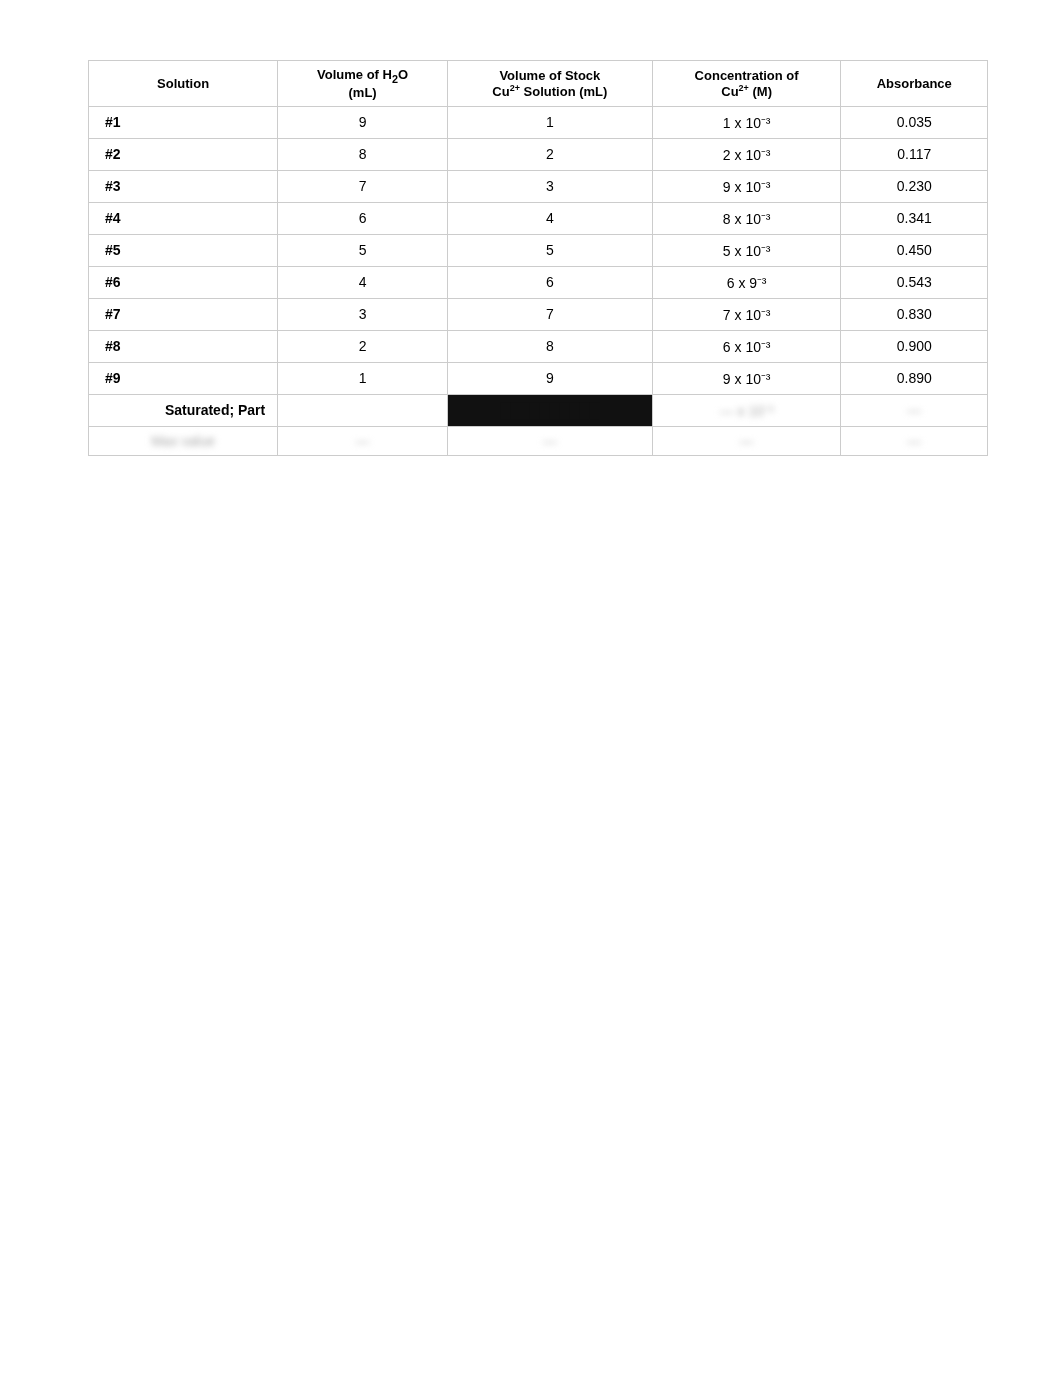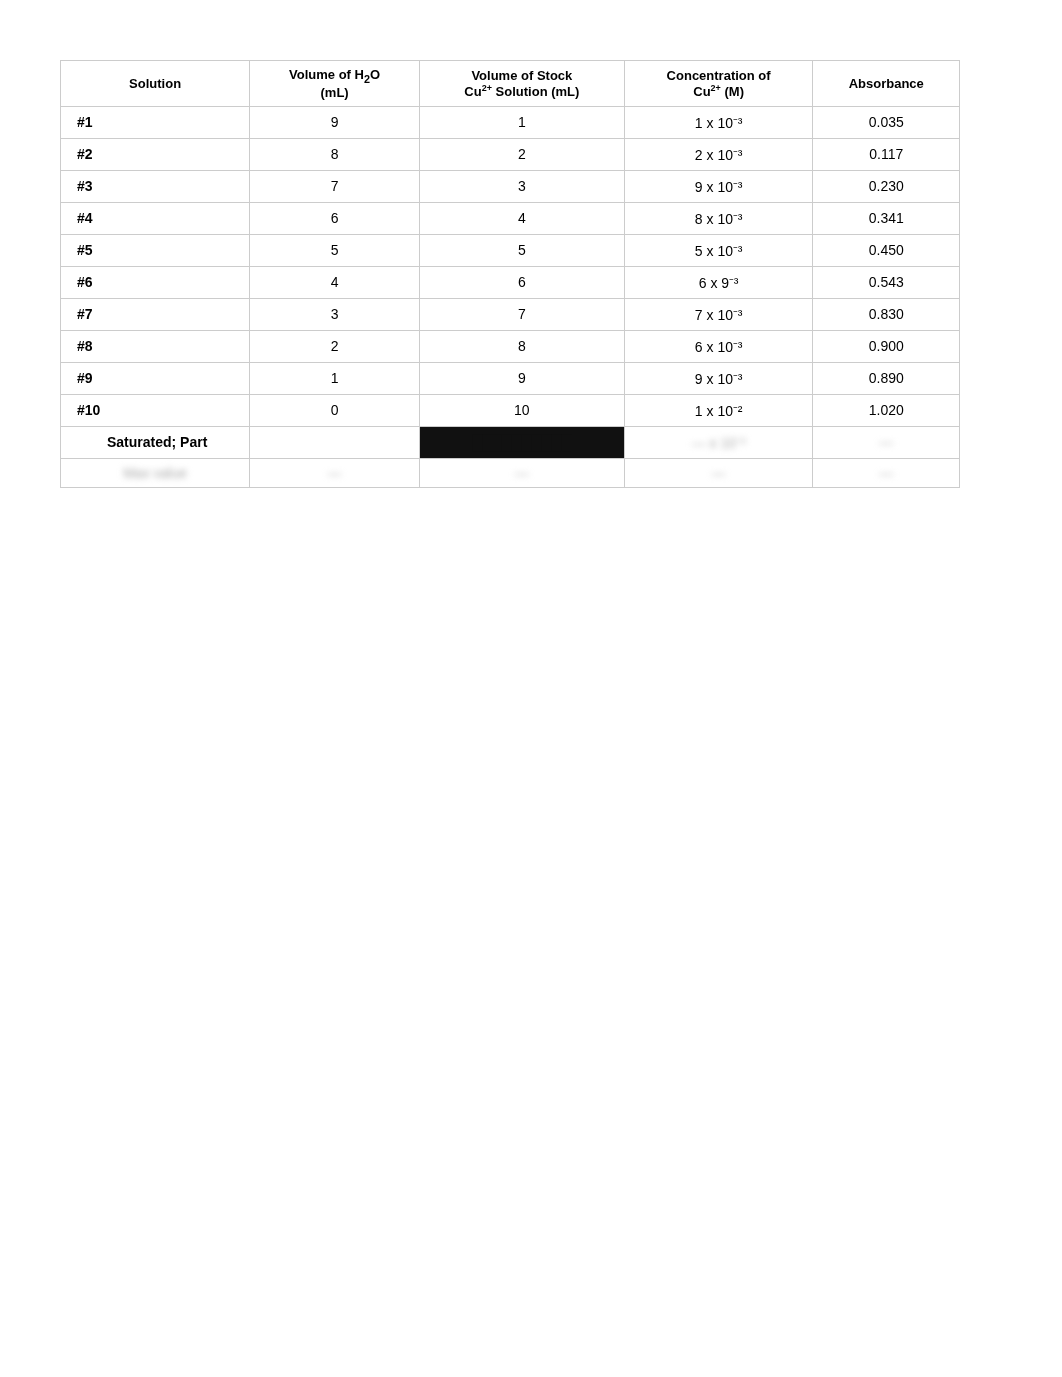--- a/index.html
+++ b/index.html
@@ -20,20 +20,21 @@
       padding: 60px 60px;
     }
 
     .table-wrapper {
       width: 900px;
     }
 
     table {
       border-collapse: collapse;
       width: 100%;
+      margin-left: 28px;
     }
 
     th, td {
       padding: 6px 12px;
       text-align: center;
       vertical-align: middle;
       border: 1px solid #cccccc;
     }
 
     th {
@@ -43,21 +44,21 @@
     }
 
     td.solution-col {
       font-weight: bold;
       text-align: left;
       padding-left: 16px;
     }
 
     td.saturated-col {
       font-weight: bold;
-      text-align: center;
+      text-align: right;
       padding-left: 16px;
     }
 
     .redacted {
       background: #111111;
       color: #111111;
       user-select: none;
     }
 
     .blurred-cell {
@@ -142,27 +143,20 @@
           <td>0.900</td>
         </tr>
         <tr>
           <td class="solution-col">#9</td>
           <td>1</td>
           <td>9</td>
           <td>9 x 10⁻³</td>
           <td>0.890</td>
         </tr>
         <tr>
-          <td class="solution-col">#10</td>
-          <td>0</td>
-          <td>10</td>
-          <td>1 x 10⁻²</td>
-          <td>1.020</td>
-        </tr>
-        <tr>
           <td class="saturated-col">Saturated; Part</td>
           <td class="blurred-cell"></td>
           <td class="redacted">██████████</td>
           <td class="blurred-cell">— x 10⁻³</td>
           <td class="blurred-cell">—</td>
         </tr>
         <tr style="filter: blur(3px); color: rgb(170, 170, 170);">
           <td>Max value</td>
           <td>—</td>
           <td>—</td>

